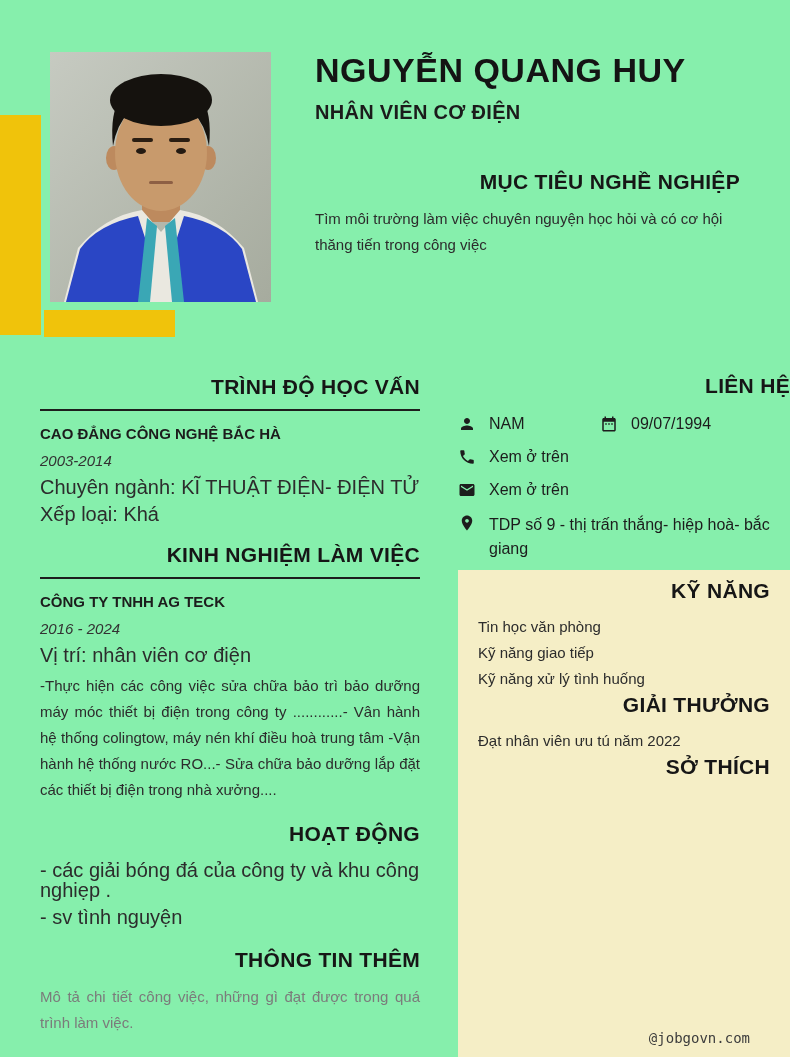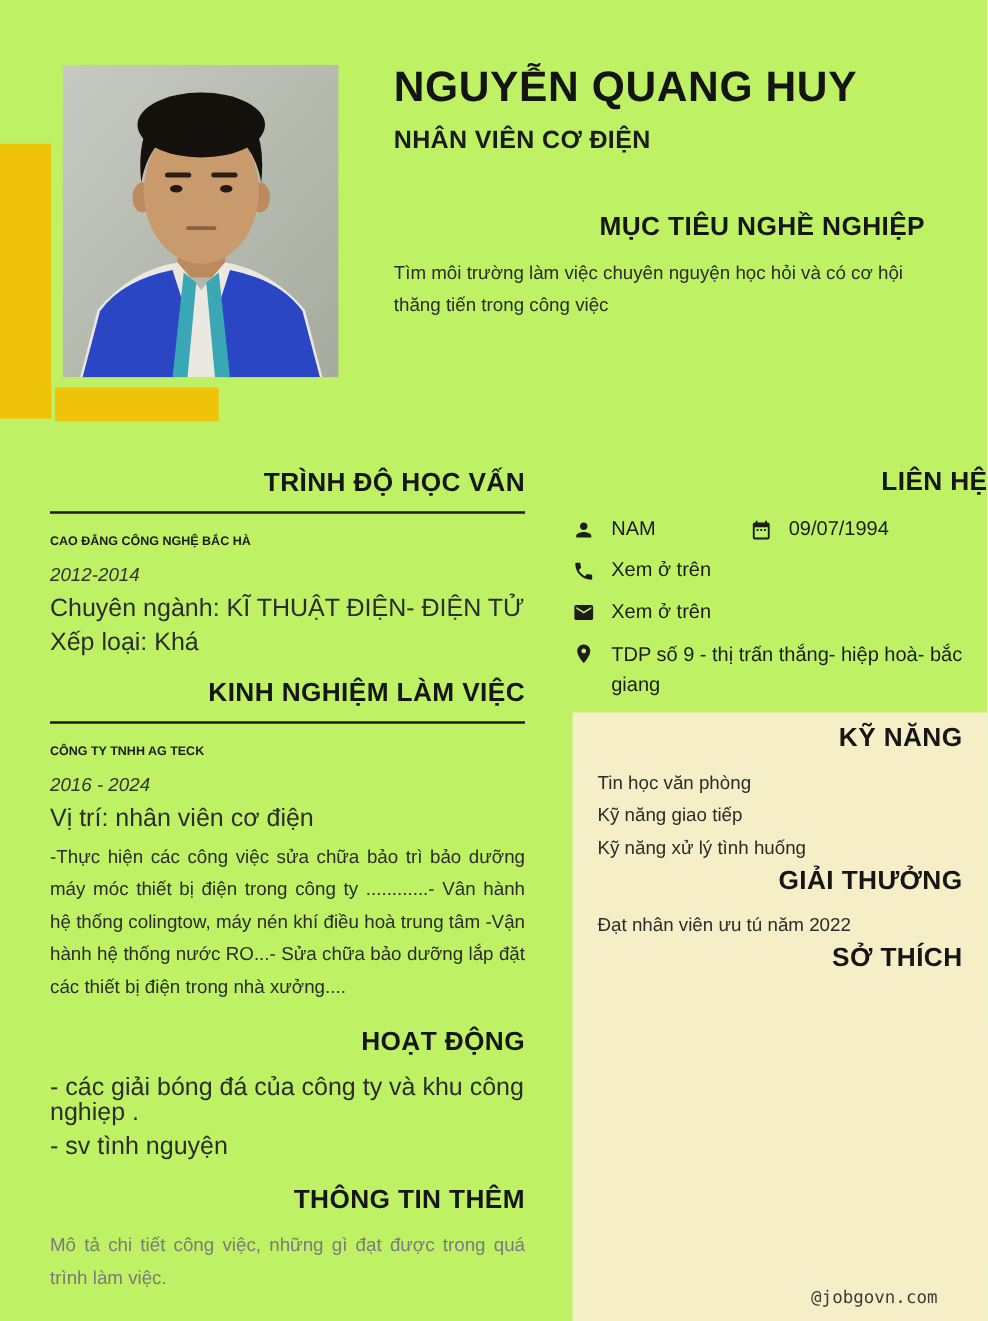--- a/index.html
+++ b/index.html
@@ -1,18 +1,18 @@
 <!DOCTYPE html>
 <html><head>
 <meta charset="utf-8">
 <style>
   * { margin:0; padding:0; box-sizing:border-box; }
   html,body { width:790px; height:1057px; background:#ffffff; overflow:hidden;
               font-family:"Liberation Sans", sans-serif; color:#222; }
-  .page { position:relative; width:790px; height:1057px; background:#bef264; }
+  .page { position:relative; width:790px; height:1057px; background:#86efac; }
 
   
   .gold-v { position:absolute; left:0; top:115px; width:41px; height:220px; background:#F0C30B; }
   .gold-h { position:absolute; left:44px; top:310px; width:131px; height:27px; background:#F0C30B; }
 
   
   .photo { position:absolute; left:50px; top:52px; width:221px; height:250px; overflow:hidden; }
   .photo svg { display:block; }
 
   
@@ -22,21 +22,21 @@
   .h2 { font-size:21px; font-weight:700; color:#161616; line-height:26px; letter-spacing:0.3px;text-align:right; }
   .header .h2 { margin-top:45px; }
   .objective-text { margin-top:11px; font-size:15px; line-height:26px; color:#2c2c2c; }
 
   
   .left-col  { position:absolute; left:40px;  top:360px; width:380px; }
   .right-col { position:absolute; left:458px; top:360px; width:332px; }
 
   .left-col .h2 { margin-top:14px; }
   .ruled { padding-bottom:9px; border-bottom:2px solid #1d1d1d; }
-  .entry-title { margin-top:13px; font-size:10px; font-weight:700; color:#1c1c1c; line-height:19px; }
+  .entry-title { margin-top:13px; font-size:15px; font-weight:700; color:#1c1c1c; line-height:19px; }
   .entry-years { margin-top:8px; font-size:15px; font-style:italic; color:#333; line-height:19px; }
   .entry-line  { margin-top:7px; font-size:20px; color:#2c2c2c; line-height:20px; }
   .para { margin-top:8px; font-size:15px; line-height:26px; color:#2c2c2c; text-align:justify; }
   .para.gray { color:#7b7b7b; }
 
   
   .contact-list { margin-top:15px; }
   .contact-row { display:flex; align-items:flex-start; margin-bottom:13px;
                  font-size:16px; color:#1c1c1c; line-height:20px; }
   .cicon { width:18px; height:18px; flex:none; margin-right:13px; margin-top:1px; }
@@ -92,21 +92,21 @@
     <div class="name">NGUYỄN QUANG HUY</div>
     <div class="job-title">NHÂN VIÊN CƠ ĐIỆN</div>
     <div class="h2">MỤC TIÊU NGHỀ NGHIỆP</div>
     <p class="objective-text">Tìm môi trường làm việc chuyên nguyện học hỏi và có cơ hội thăng tiến trong công việc</p>
   </header>
 
   <section class="left-col">
 
     <div class="h2 ruled">TRÌNH ĐỘ HỌC VẤN</div>
     <div class="entry-title">CAO ĐẲNG CÔNG NGHỆ BẮC HÀ</div>
-    <div class="entry-years">2012-2014</div>
+    <div class="entry-years">2003-2014</div>
     <div class="entry-line">Chuyên ngành: KĨ THUẬT ĐIỆN- ĐIỆN TỬ</div>
     <div class="entry-line">Xếp loại: Khá</div>
 
     <div class="h2 ruled" style="margin-top:18px">KINH NGHIỆM LÀM VIỆC</div>
     <div class="entry-title">CÔNG TY TNHH AG TECK</div>
     <div class="entry-years">2016 - 2024</div>
     <div class="entry-line">Vị trí: nhân viên cơ điện</div>
     <p class="para">-Thực hiện các công việc sửa chữa bảo trì bảo dưỡng máy móc thiết bị điện trong công ty ............- Vân hành hệ thống colingtow, máy nén khí điều hoà trung tâm -Vận hành hệ thống nước RO...- Sửa chữa bảo dưỡng lắp đặt các thiết bị điện trong nhà xưởng....</p>
 
     <div class="h2" style="margin-top:18px">HOẠT ĐỘNG</div>

